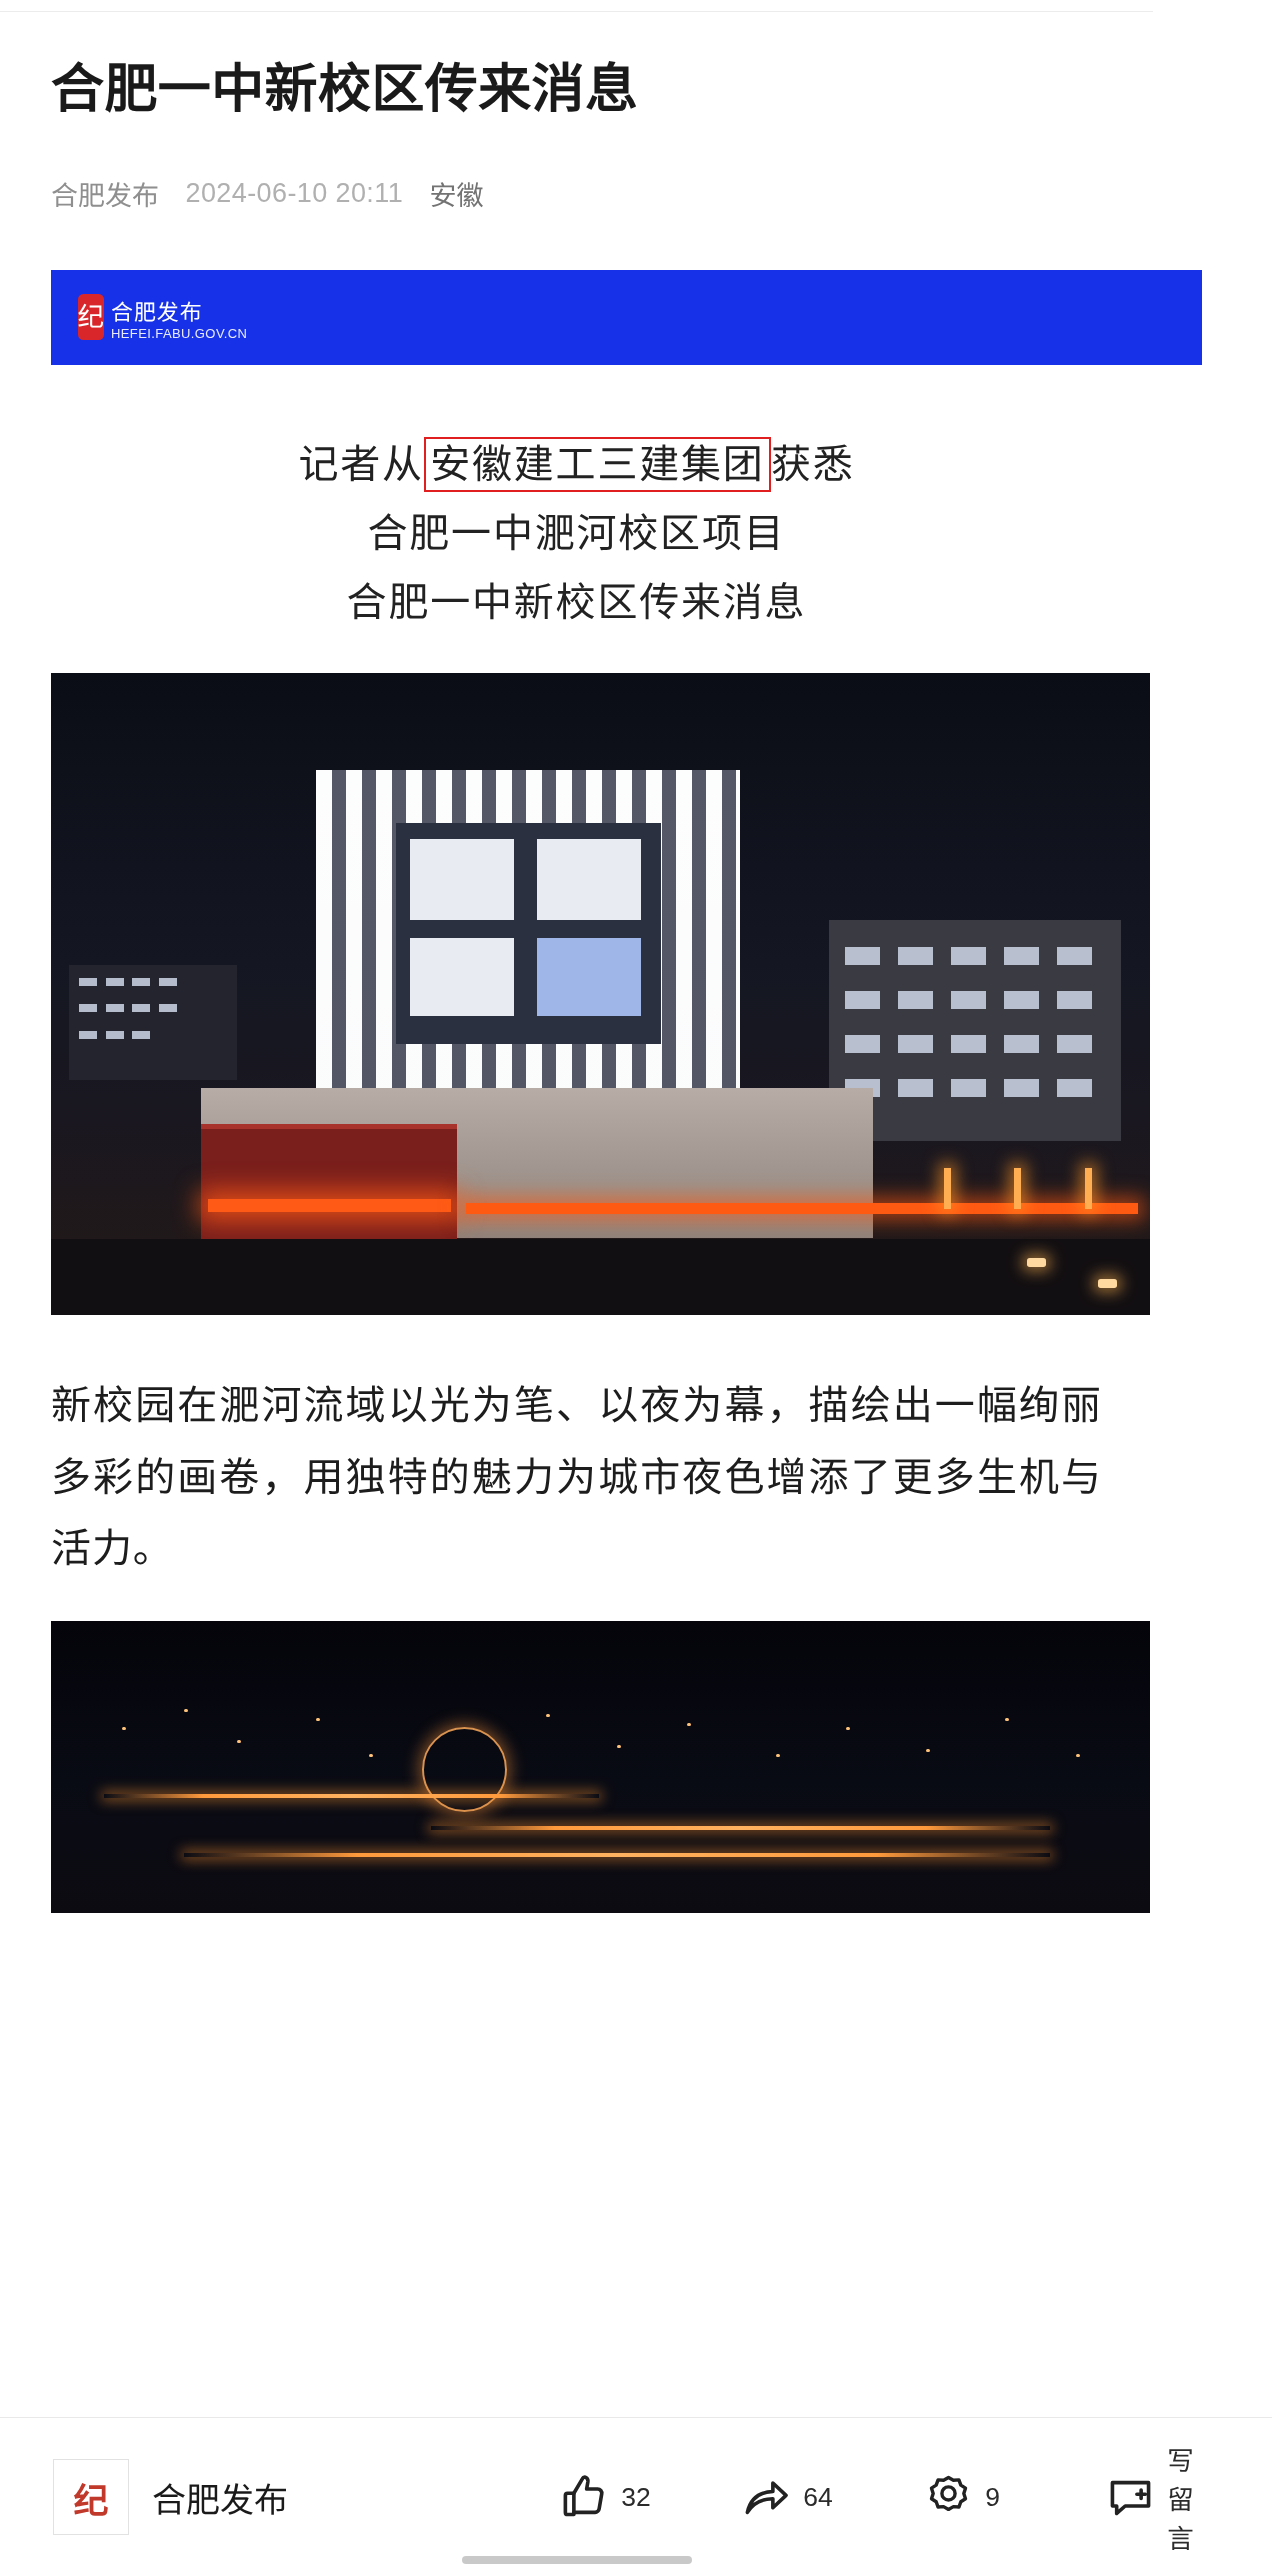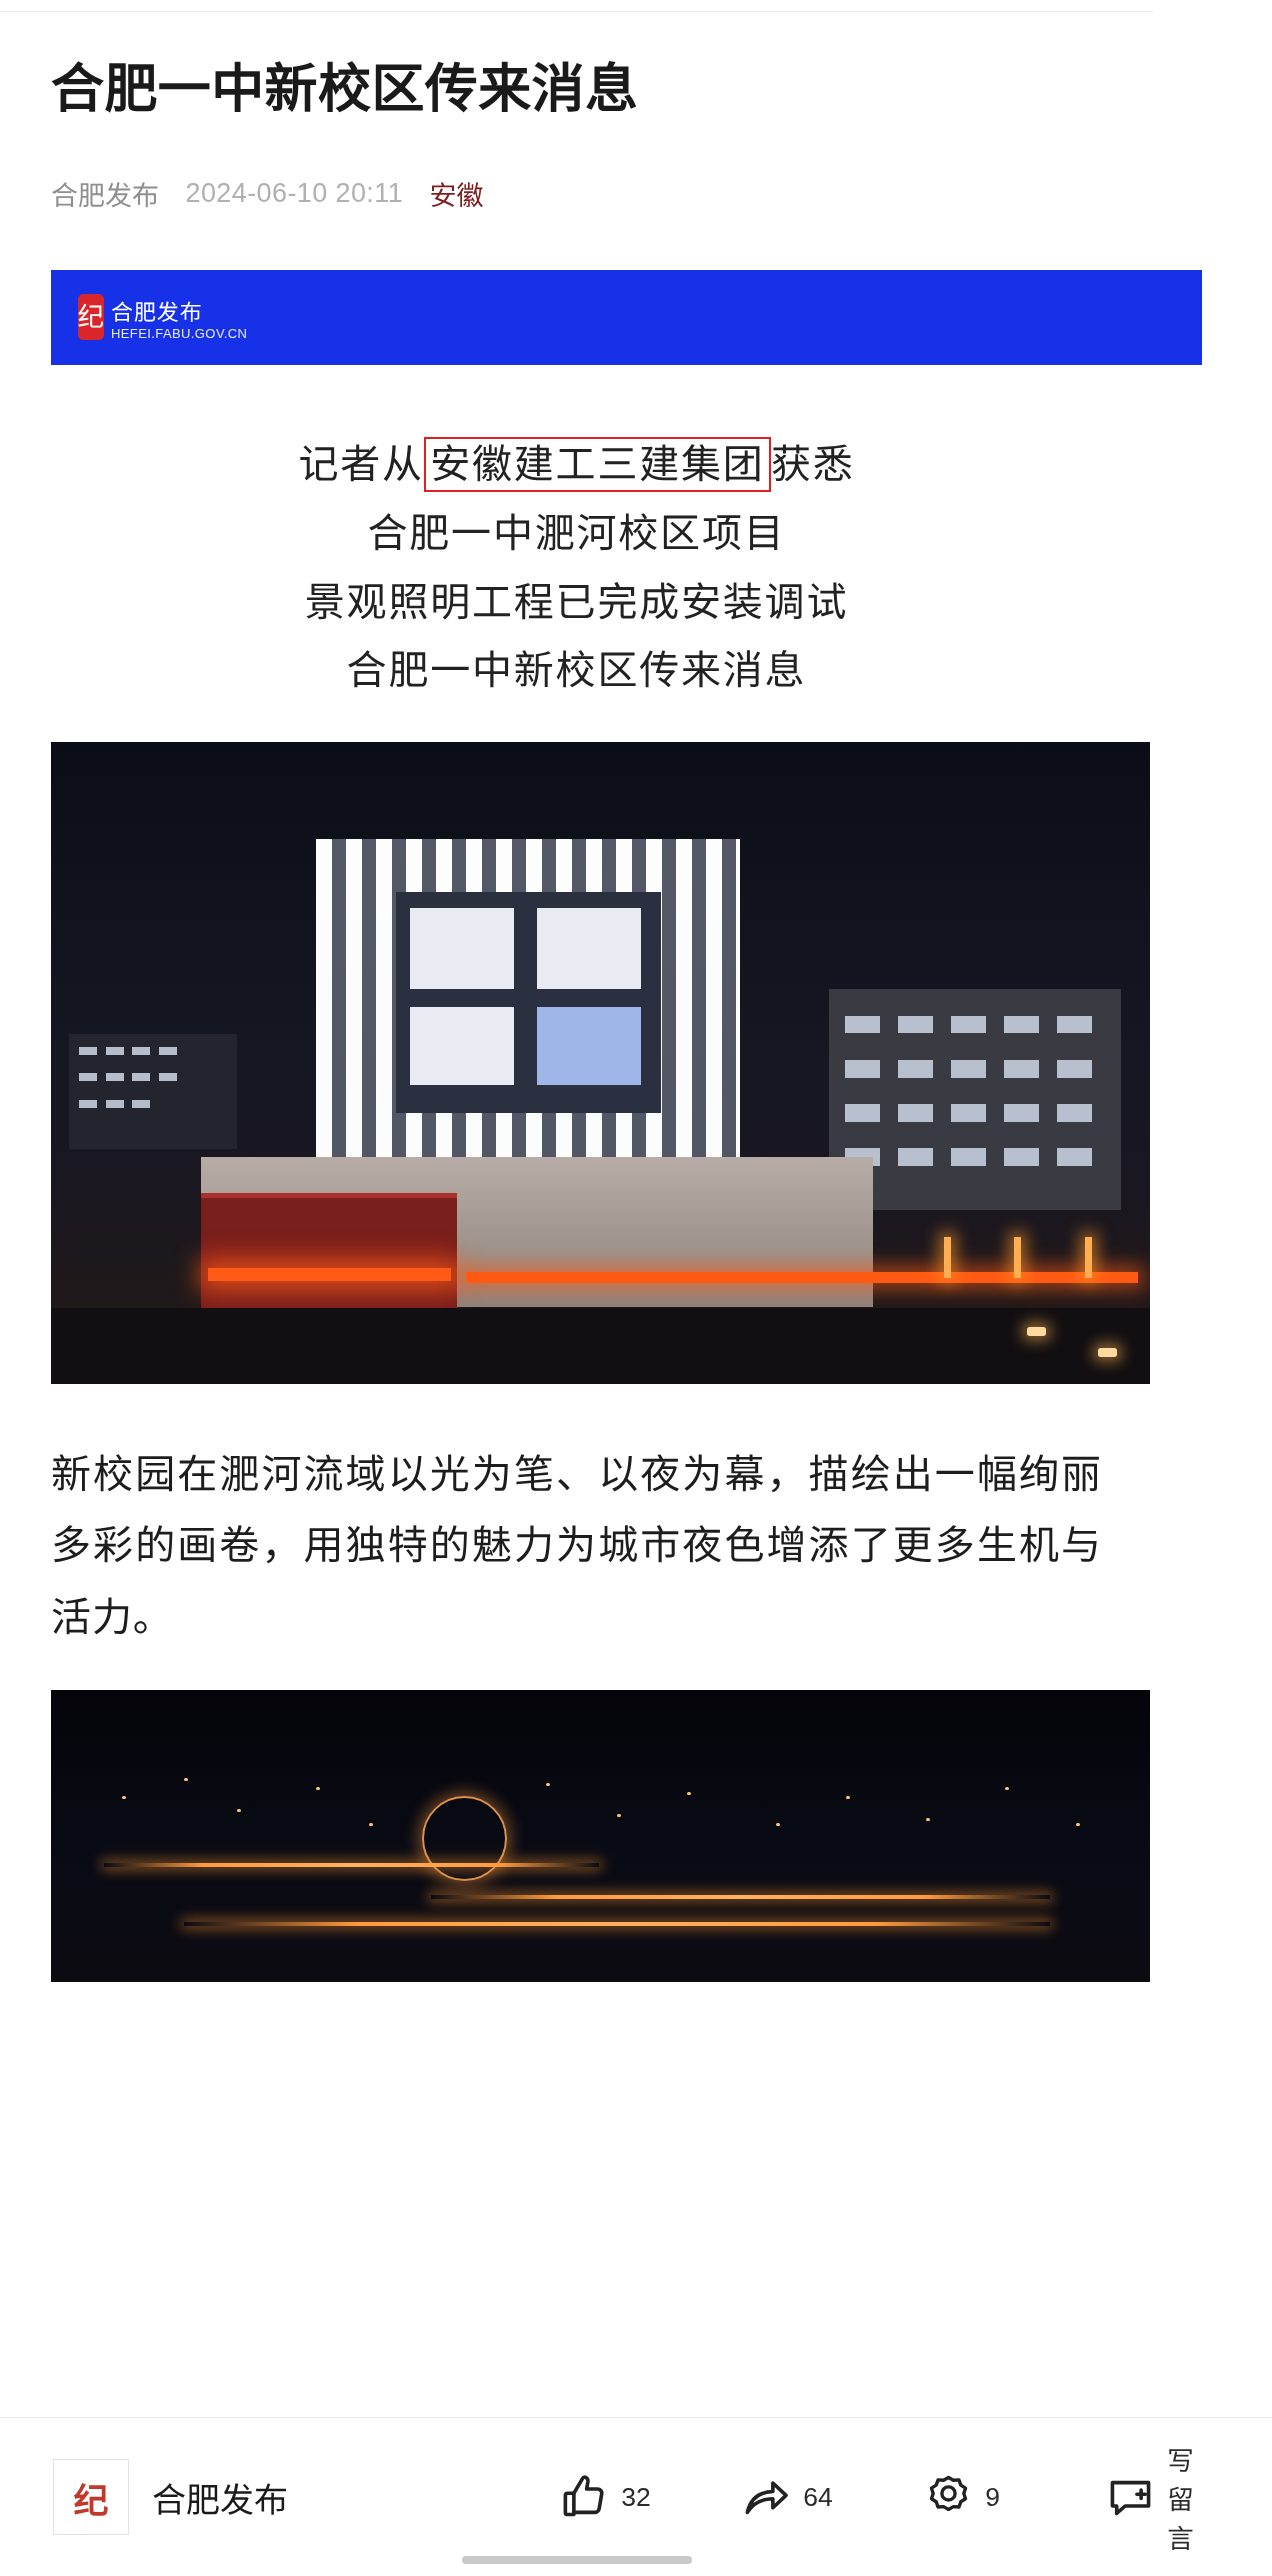--- a/index.html
+++ b/index.html
@@ -36,21 +36,21 @@
   .meta {
     margin-top: 49px;
     display: flex;
     align-items: center;
     gap: 26.5px;
     font-size: 27px;
     color: #9a9a9a;
   }
   .meta .source { color: #8f8f8f; }
   .meta .date { color: #b0b0b0; letter-spacing: 0.4px; }
-  .meta .region { color: #7f1d1d; font-family: Liberation Serif, serif; }
+  .meta .region { color: #737373; font-family: Liberation Serif, serif; }
 
   .banner {
     margin: 57px auto 0 auto;
     width: 1151px;
     height: 95px;
     background: #1631e8;
     display: flex;
     align-items: center;
     padding-left: 26.5px;
     gap: 25px;
@@ -222,21 +222,20 @@
           <span class="en">HEFEI.FABU.GOV.CN</span>
         </div>
       </div>
     </div>
 
     <div class="lead">
       <span class="line">
         <span>记者从</span><span class="hl">安徽建工三建集团</span><span>获悉</span>
       </span>
       <span class="line">合肥一中淝河校区项目</span>
-      <span class="line">景观照明工程已完成安装调试</span>
       <span class="line">合肥一中新校区传来消息</span>
     </div>
 
     <div class="photo photo1">
       <div class="sky"></div>
 
       <div class="farbldg" style="left:17.7px;top:292px;width:168px;height:115px;"></div>
       <div class="win" style="left:28px;top:305px;width:17.7px;height:8px;"></div>
       <div class="win" style="left:55px;top:305px;width:17.7px;height:8px;"></div>
       <div class="win" style="left:81px;top:305px;width:17.7px;height:8px;"></div>

